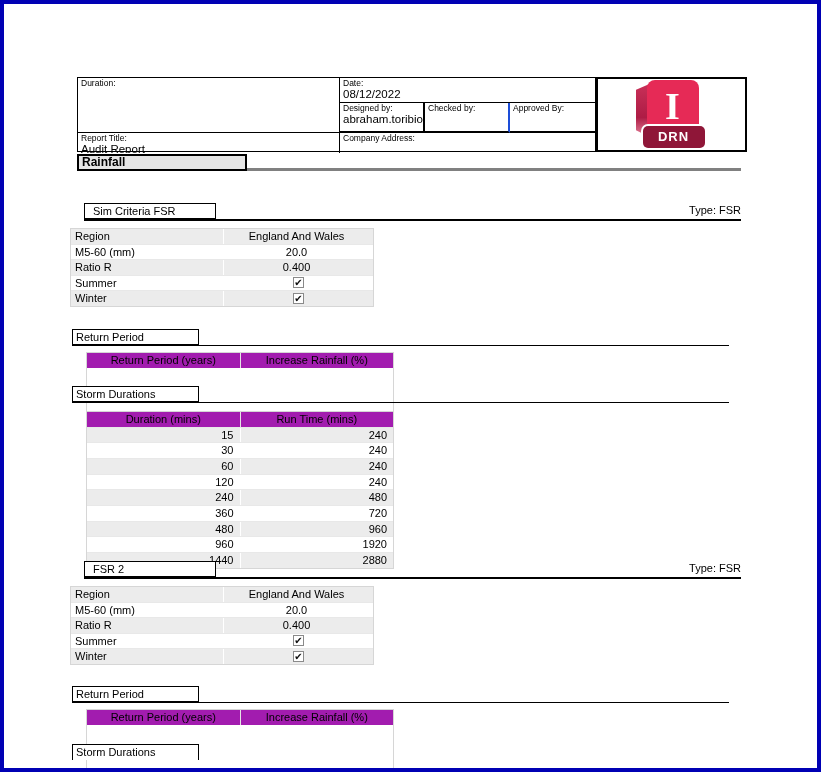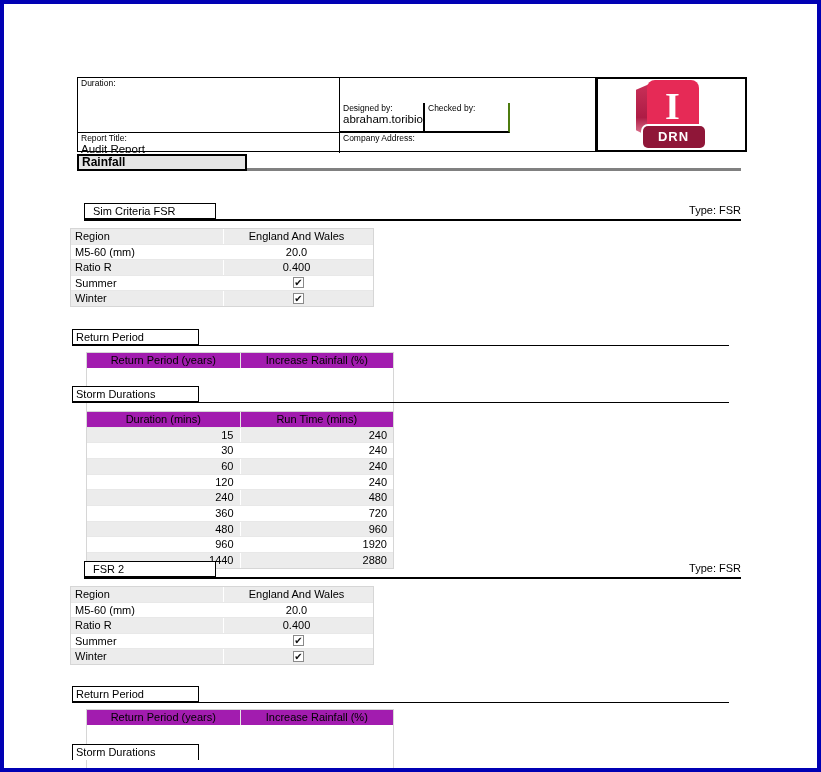--- a/index.html
+++ b/index.html
@@ -14,21 +14,21 @@
     display:grid;grid-template-columns:262px 85px 85px 87px;
     grid-template-rows:25px 30px 20px;
     border:1px solid #000;box-sizing:border-box;font-size:9px;
   }
   .hc-cell{box-sizing:border-box;padding:1px 3px;overflow:hidden;}
   .hc-label{font-size:8.5px;line-height:9px;display:block;}
   .hc-value{font-size:11.5px;line-height:13px;display:block;}
   .c-project{grid-area:1/1/3/2;border-right:1px solid #000;border-bottom:1px solid #000;}
   .c-date{grid-area:1/2/2/5;border-bottom:1px solid #000;}
   .c-designed{grid-area:2/2/3/3;border-right:2px solid #000;border-bottom:2px solid #000;}
-  .c-checked{grid-area:2/3/3/4;border-right:2px solid #4d7c0f;border-bottom:2px solid #000;}
+  .c-checked{grid-area:2/3/3/4;border-right:2px solid #1d4ed8;border-bottom:2px solid #000;}
   .c-approved{grid-area:2/4/3/5;border-bottom:2px solid #000;}
   .c-report{grid-area:3/1/4/2;border-right:1px solid #000;}
   .c-company{grid-area:3/2/4/5;}
   .logo-cell{
     position:absolute;left:592px;top:73px;width:151px;height:75px;
     border:2px solid #000;box-sizing:border-box;
     display:flex;align-items:center;justify-content:center;background:#fff;
   }
   .logo{position:relative;width:72px;height:70px;}
   .logo-fold{
@@ -112,26 +112,34 @@
 </head>
 <body>
 
 <div class="page">
 
   <div class="hfields">
     <div class="hc-cell c-project">
       <span class="hc-label">Duration:</span>
       <span class="hc-value"></span>
     </div>
+    <div class="hc-cell c-date">
+      <span class="hc-label">Date:</span>
+      <span class="hc-value">08/12/2022</span>
+    </div>
     <div class="hc-cell c-designed">
       <span class="hc-label">Designed by:</span>
       <span class="hc-value">abraham.toribio</span>
     </div>
     <div class="hc-cell c-checked">
       <span class="hc-label">Checked by:</span>
+      <span class="hc-value"></span>
+    </div>
+    <div class="hc-cell c-approved">
+      <span class="hc-label">Approved By:</span>
       <span class="hc-value"></span>
     </div>
     <div class="hc-cell c-report">
       <span class="hc-label">Report Title:</span>
       <span class="hc-value">Audit Report</span>
     </div>
     <div class="hc-cell c-company">
       <span class="hc-label">Company Address:</span>
       <span class="hc-value"></span>
     </div>

